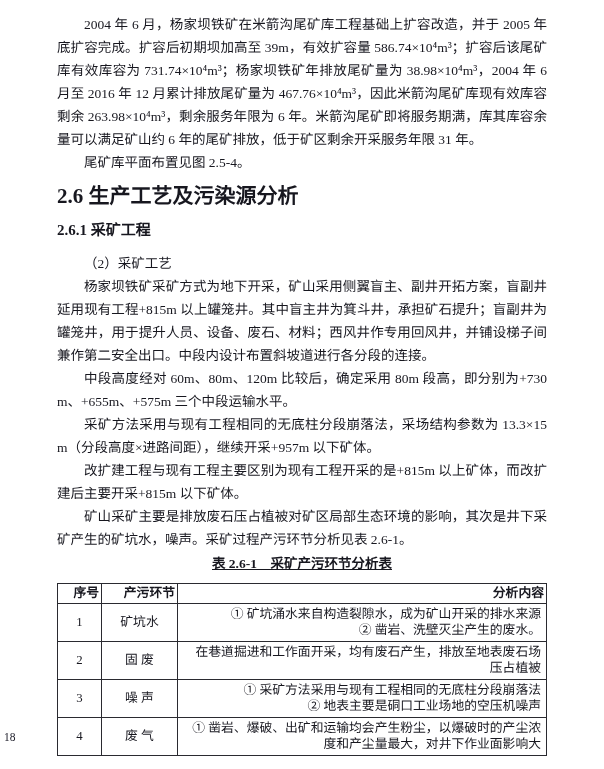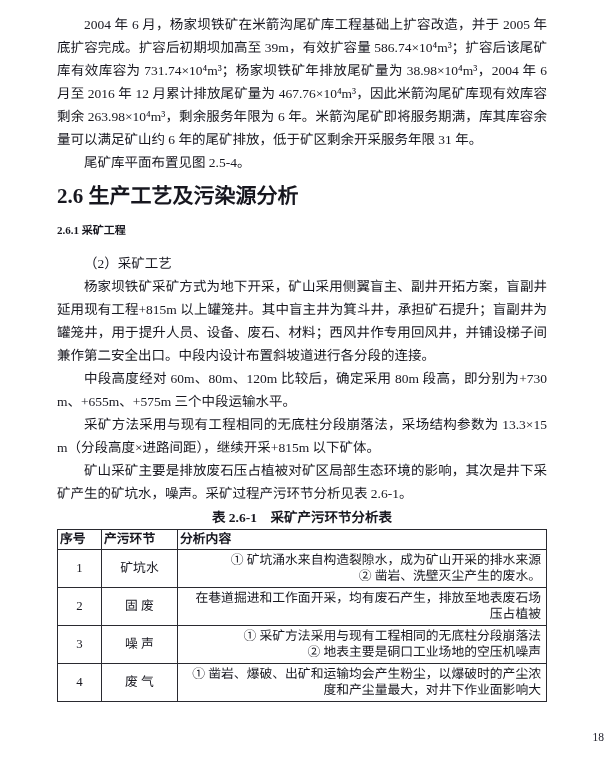--- a/index.html
+++ b/index.html
@@ -26,63 +26,64 @@
     text-indent: 2em;
     word-break: break-all;
   }
   .h-sec {
     font-size: 21px;
     font-weight: bold;
     margin: 11px 0 13px 0;
     line-height: 22px;
   }
   .h-sub {
-    font-size: 11px;
+    font-size: 15px;
     font-weight: bold;
     margin: 12px 0 11px 0;
     line-height: 21px;
   }
   .tbl-title {
-    margin: 3px 0 2px 0;
+    margin: 3px 0 10px 0;
     font-size: 13.5px;
     font-weight: bold;
     text-align: center;
     line-height: 19px;
+    text-decoration: underline;
   }
   table.an-table {
     width: 100%;
     border-collapse: collapse;
     table-layout: fixed;
   }
   table.an-table th, table.an-table td {
     border: 1px solid #2a2a30;
     font-size: 12.8px;
     line-height: 16.5px;
     padding: 2px 5px;
     vertical-align: middle;
   }
   table.an-table th {
     font-weight: bold;
-    text-align: left;
+    text-align: right;
     padding: 1px 2px;
   }
   .col-no { width: 44px; }
   .col-stage { width: 76px; }
   td.c-center { text-align: center; }
   td.c-content {
     text-align: right;
     white-space: pre-line;
     word-break: break-all;
   }
   .page-number {
     position: absolute;
-    left: 13px;
+    left: 4px;
     right: 0;
     bottom: 26px;
-    text-align: right;
+    text-align: left;
     font-size: 11.5px;
     color: #20202c;
   }
 </style>
 </head>
 <body>
 
 <div class="page">
 
   <p class="body-par">2004 年 6 月，杨家坝铁矿在米箭沟尾矿库工程基础上扩容改造，并于 2005 年底扩容完成。扩容后初期坝加高至 39m，有效扩容量 586.74×10⁴m³；扩容后该尾矿库有效库容为 731.74×10⁴m³；杨家坝铁矿年排放尾矿量为 38.98×10⁴m³，2004 年 6 月至 2016 年 12 月累计排放尾矿量为 467.76×10⁴m³，因此米箭沟尾矿库现有效库容剩余 263.98×10⁴m³，剩余服务年限为 6 年。米箭沟尾矿即将服务期满，库其库容余量可以满足矿山约 6 年的尾矿排放，低于矿区剩余开采服务年限 31 年。</p>
@@ -92,22 +93,23 @@
   <div class="h-sec">2.6 生产工艺及污染源分析</div>
 
   <div class="h-sub">2.6.1 采矿工程</div>
 
   <p class="body-par">（2）采矿工艺</p>
 
   <p class="body-par">杨家坝铁矿采矿方式为地下开采，矿山采用侧翼盲主、副井开拓方案，盲副井延用现有工程+815m 以上罐笼井。其中盲主井为箕斗井，承担矿石提升；盲副井为罐笼井，用于提升人员、设备、废石、材料；西风井作专用回风井，并铺设梯子间兼作第二安全出口。中段内设计布置斜坡道进行各分段的连接。</p>
 
   <p class="body-par">中段高度经对 60m、80m、120m 比较后，确定采用 80m 段高，即分别为+730m、+655m、+575m 三个中段运输水平。</p>
 
-  <p class="body-par">采矿方法采用与现有工程相同的无底柱分段崩落法，采场结构参数为 13.3×15m（分段高度×进路间距），继续开采+815m 以下矿体。</p>
+  <p class="body-par">采矿方法采用与现有工程相同的无底柱分段崩落法，采场结构参数为 13.3×15m（分段高度×进路间距），继续开采+957m 以下矿体。</p>
 
+  <p class="body-par">改扩建工程与现有工程主要区别为现有工程开采的是+815m 以上矿体，而改扩建后主要开采+815m 以下矿体。</p>
 
 
   <p class="body-par">矿山采矿主要是排放废石压占植被对矿区局部生态环境的影响，其次是井下采矿产生的矿坑水，噪声。采矿过程产污环节分析见表 2.6-1。</p>
 
   <div class="tbl-title">表 2.6-1　采矿产污环节分析表</div>
 
   <table class="an-table">
     <colgroup>
       <col class="col-no">
       <col class="col-stage">

